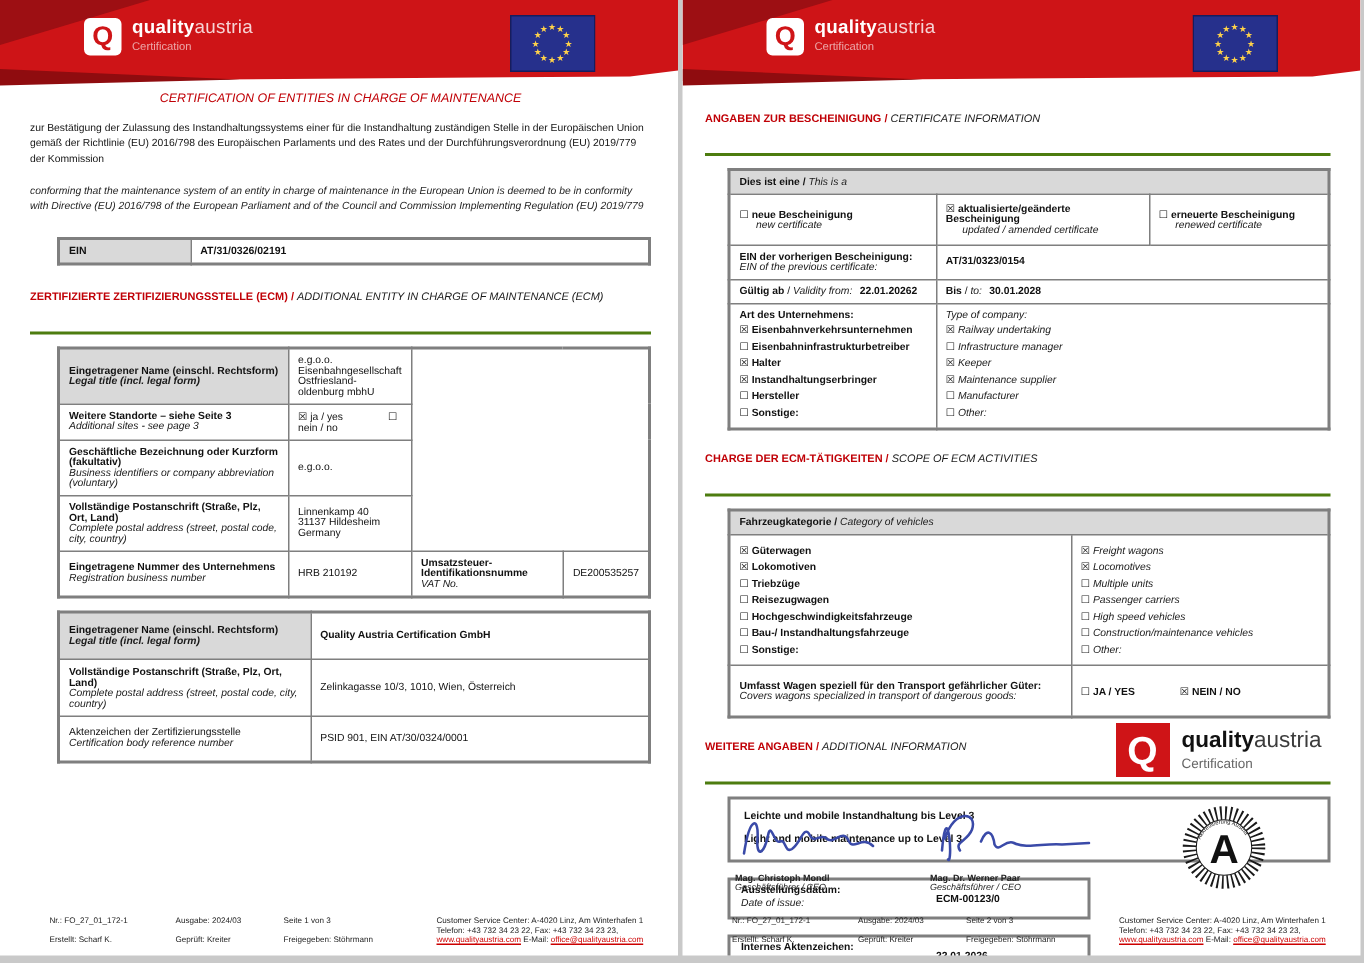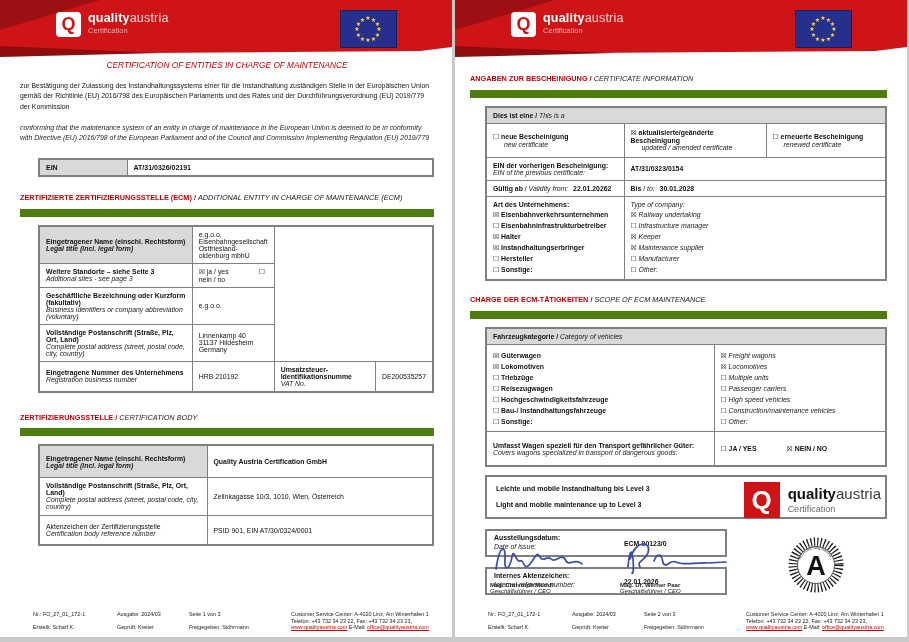--- a/index.html
+++ b/index.html
@@ -27,21 +27,21 @@
   .logo-line1 .lt { color:rgba(255,255,255,.82); }
   .logo-line2 { font-size:7.5px; color:rgba(255,255,255,.62); margin-top:2px; }
   .euflag { position:absolute; top:10px; right:55px; display:block; }
 
   
   .content { position:absolute; top:58px; left:0; width:452px; }
   .c1 { padding:0 18px 0 20px; }
   .c2 { padding:0 20px 0 15px; }
   .sec-head {
     margin-top:16px; font-size:7.3px; font-weight:bold; color:#c00006;
-    border-bottom:8px solid #4d7c0f; padding-bottom:6px; line-height:1.35;
+    border-bottom:2px solid #4d7c0f; padding-bottom:18px; line-height:1.35;
   }
   .sec-head .en { font-style:italic; }
   table.form { border-collapse:collapse; border:2px solid #7f7f7f; font-size:6.9px; }
   table.form td { border:1px solid #7f7f7f; padding:4px 6px; vertical-align:middle; }
   .t1 { margin:8px 0 0 18px; width:396px; }
   .t2 { margin:8px 0 0 15px; width:402px; }
   td.top { vertical-align:top; }
   .de { font-weight:bold; }
   .en { font-style:italic; font-weight:normal; color:#1a1a1a; }
   .hdr { background:#d9d9d9; font-weight:bold; }
@@ -186,23 +186,20 @@
           <td style="width:76px">HRB 210192</td>
           <td style="width:104px">
             <div class="de">Umsatzsteuer-Identifikationsnumme</div>
             <div class="en">VAT No.</div>
           </td>
           <td>DE200535257</td>
         </tr>
       </tbody>
         </table>
 
-      <div class="sec-head" style="margin-top:20px">
-        <span>ZERTIFIZIERUNGSSTELLE</span><span> / </span><span class="en">CERTIFICATION BODY</span>
-      </div>
 
       <table class="form t1">
         <tbody>
             <tr>
           <td class="gray lblw" style="height:32px">
             <div class="de">Eingetragener Name (einschl. Rechtsform)</div>
             <div class="en" style="font-weight:bold">Legal title (incl. legal form)</div>
           </td>
           <td class="bold">Quality Austria Certification GmbH</td>
         </tr>
@@ -342,21 +339,21 @@
               <li>☒ Maintenance supplier</li>
               <li>☐ Manufacturer</li>
               <li>☐ Other:</li>
             </ul>
           </td>
         </tr>
       </tbody>
         </table>
 
       <div class="sec-head" style="margin-top:14px">
-        <span>CHARGE DER ECM-TÄTIGKEITEN</span><span> / </span><span class="en">SCOPE OF ECM MAINTENANCE</span>
+        <span>CHARGE DER ECM-TÄTIGKEITEN</span><span> / </span><span class="en">SCOPE OF ECM ACTIVITIES</span>
       </div>
 
       <table class="form t2">
         <tbody>
             <tr>
           <td class="hdr" colspan="2">
             <span>Fahrzeugkategorie</span><span> / </span><span class="en">Category of vehicles</span>
           </td>
         </tr>
         <tr>
@@ -388,20 +385,23 @@
             <div class="de">Umfasst Wagen speziell für den Transport gefährlicher Güter:</div>
             <div class="en">Covers wagons specialized in transport of dangerous goods:</div>
           </td>
           <td>
             <span class="bold gap-r">☐ JA / YES</span><span class="bold">☒ NEIN / NO</span>
           </td>
         </tr>
       </tbody>
         </table>
 
+      <div class="sec-head" style="margin-top:14px">
+        <span>WEITERE ANGABEN</span><span> / </span><span class="en">ADDITIONAL INFORMATION</span>
+      </div>
 
       <div class="note-box">
         <div>Leichte und mobile Instandhaltung bis Level 3</div>
         <div>Light and mobile maintenance up to Level 3</div>
       </div>
 
       <div class="issue-box">
         <div class="lb">
           <div class="de">Ausstellungsdatum:</div>
           <div class="en">Date of issue:</div>

